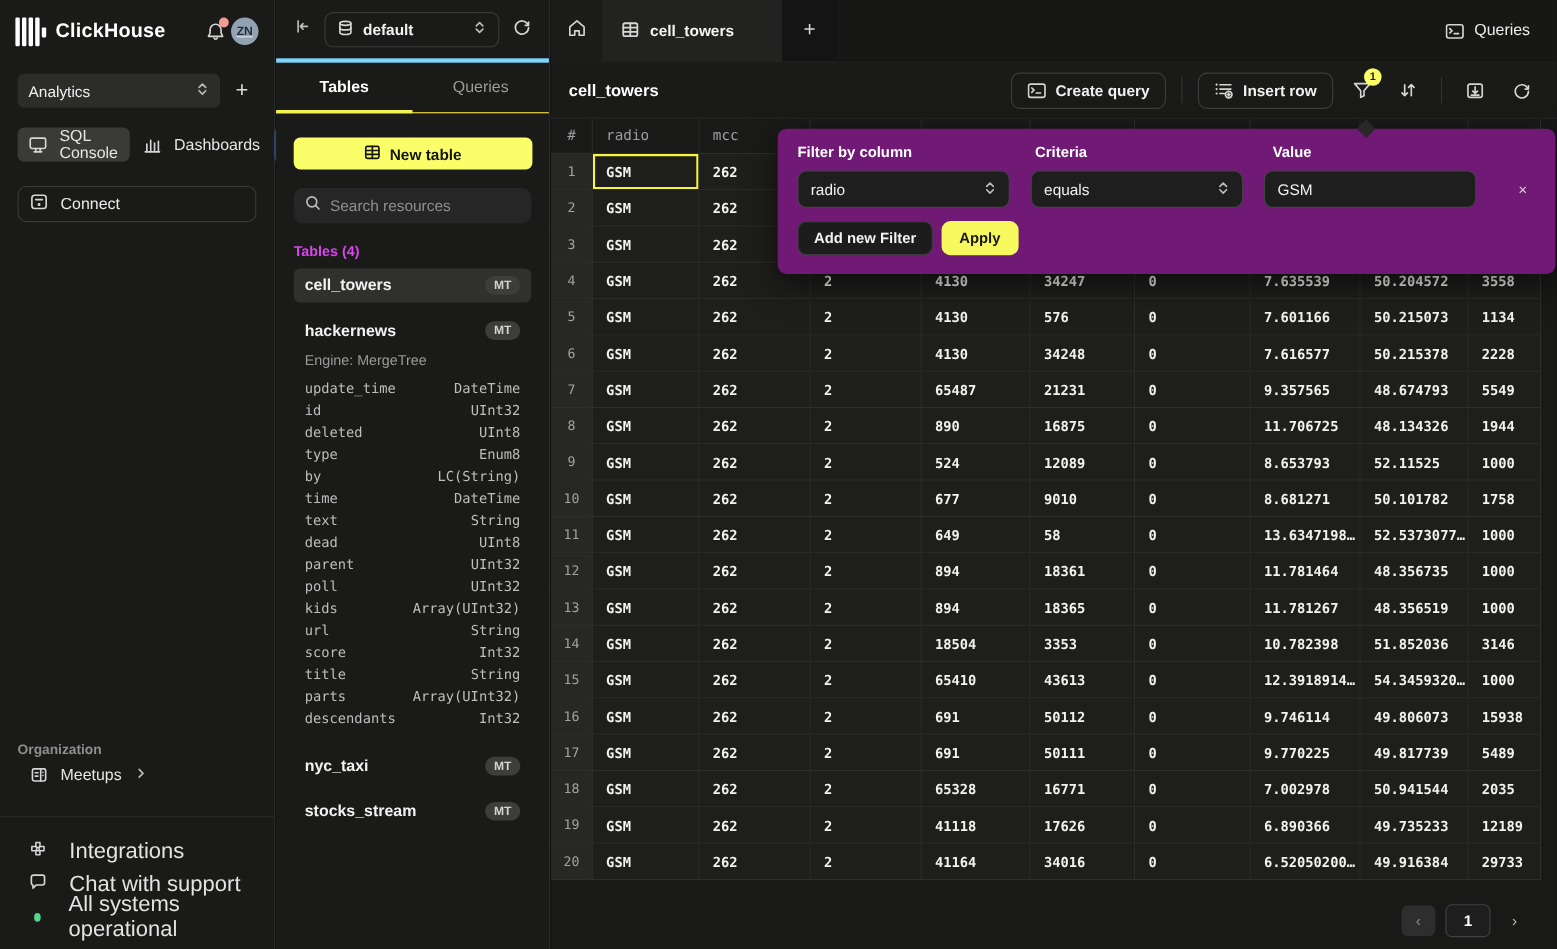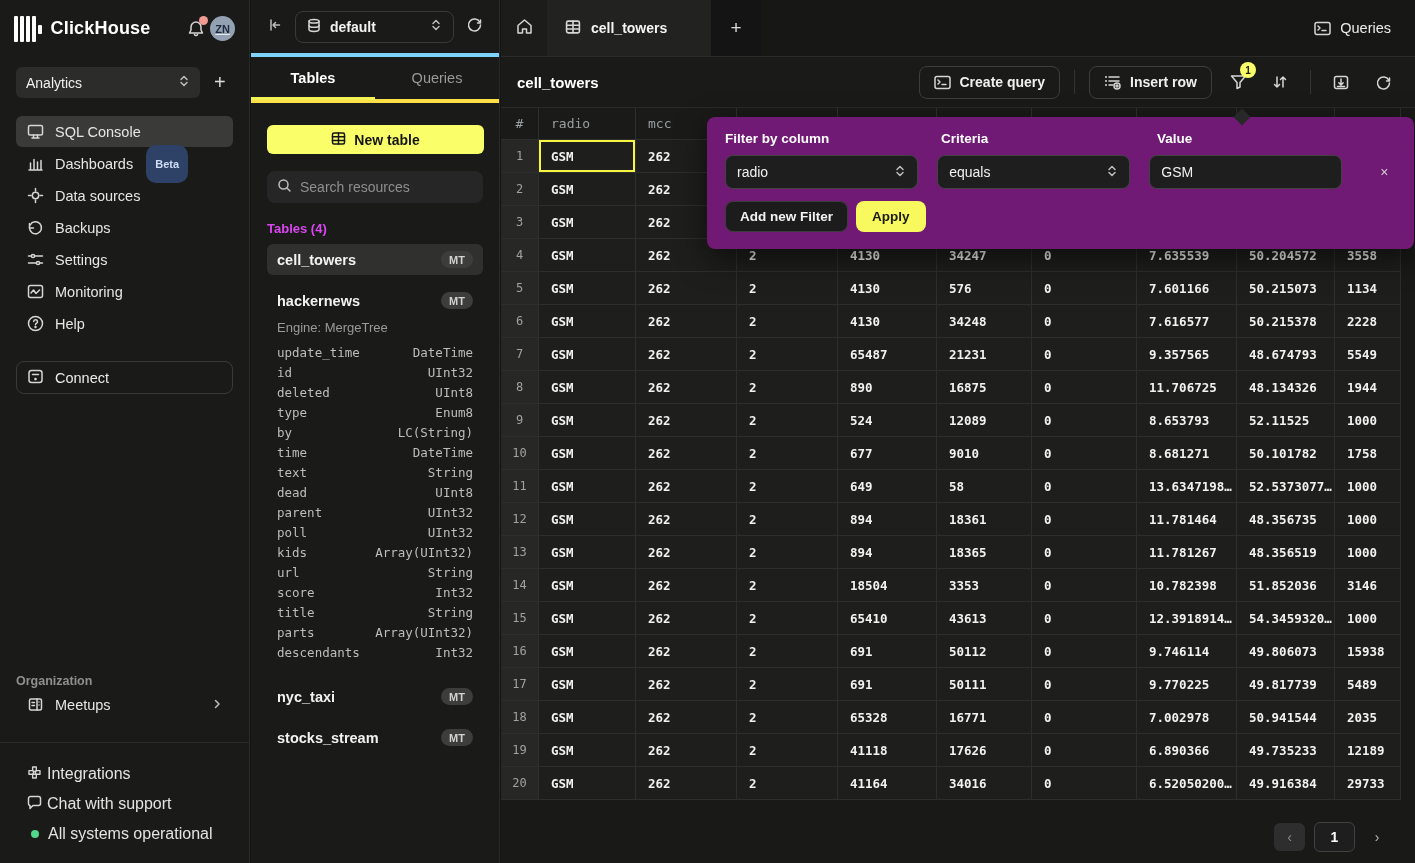--- a/index.html
+++ b/index.html
@@ -20,50 +20,50 @@
   .bell-dot { position:absolute; top:-3px; right:-2px; width:9px; height:9px;
     border-radius:50%; background:#f39a93; }
   .avatar { width:25px; height:25px; border-radius:50%; background:#93a2b3;
     color:#1d2b3d; font-size:11px; font-weight:700; display:flex; align-items:center;
     justify-content:center; }
   .ws-row { display:flex; align-items:center; gap:14px; padding:10px 16px 14px; }
   .ws-select { flex:0 0 184px; height:31px; background:#2c2c2b; border-radius:6px;
     display:flex; align-items:center; padding:0 10px; font-size:14px; color:#f0f0f0; }
   .ws-select .chev { margin-left:auto; }
   .plus-btn { font-size:20px; color:#dcdcdc; font-weight:400; cursor:default; }
-  .side-nav { padding:4px 16px; display:flex; flex-direction:column; gap:1px; }
+  .side-nav { padding:4px 16px; display:flex; flex-direction:row; gap:1px; }
   .nav-item { display:flex; align-items:center; gap:11px; height:31px; padding:0 10px;
     border-radius:6px; font-size:14.5px; color:#e6e6e6; }
   .nav-item.active { background:#3a3a39; }
   .nav-item .ic { width:18px; display:flex; justify-content:center; }
   .badge-beta { margin-left:2px; background:#2d4266; color:#cfdcf6; font-size:11px;
     padding:13px 9px; border-radius:10px; font-weight:600; }
   .connect-btn { margin:18px 16px 0; height:33px; border:1px solid #3a3a3a;
     border-radius:8px; display:flex; align-items:center; gap:11px; padding:0 10px;
     font-size:14.5px; color:#ececec; background:transparent; }
   .side-bottom { position:absolute; left:0; bottom:0; width:100%; }
   .org-label { padding:0 16px; font-size:12.5px; color:#8f8f8f; font-weight:600;
     margin-bottom:1px; }
   .side-divider { border-top:1px solid #2a2a2a; margin:18px 0 16px; }
-  .footer-item { display:flex; align-items:center; gap:4px; height:30px;
-    padding:0 26px; font-size:16px; color:#e3e3e3; }
+  .footer-item { display:flex; align-items:center; gap:20px; height:30px;
+    padding:0 26px; font-size:20px; color:#e3e3e3; }
   .status-dot { width:8px; height:8px; border-radius:50%; background:#51d88b;
     margin:0 5px; }
   .nav-item .trail { margin-left:auto; color:#bdbdbd; }
 
   
   .db-panel { position:absolute; left:251px; top:0; width:249px; height:863px;
     background:#1a1a19; border-right:1px solid #2a2a2a; }
   .db-top { height:57px; border-bottom:4px solid #7dd3fc; display:flex;
     align-items:center; padding:0 16px; gap:12px; }
   .db-select { height:32px; flex:1; border:1px solid #3a3a3a; border-radius:8px;
     display:flex; align-items:center; gap:9px; padding:0 11px; font-size:14px;
     font-weight:600; color:#f2f2f2; }
   .db-select .chev { margin-left:auto; }
-  .db-tabs { height:46px; display:flex; border-bottom:4px solid #fde047; position:relative; }
+  .db-tabs { height:46px; display:flex; border-bottom:1px solid #fde047; position:relative; }
   .db-tab { flex:1; display:flex; align-items:center; justify-content:center;
     font-size:14.5px; color:#9a9a9a; }
   .db-tab.active { color:#fff; font-weight:600; }
   .db-tab-underline { position:absolute; left:0; bottom:-1px; width:50%; height:3px;
     background:#f2f255; }
   .new-table-btn { margin:22px 16px 0; height:29px; background:#faff69; color:#15150f;
     border-radius:6px; display:flex; align-items:center; justify-content:center;
     gap:8px; font-size:14px; font-weight:600; }
   .search-box { margin:17px 16px 0; height:32px; background:#262626; border-radius:8px;
     display:flex; align-items:center; gap:8px; padding:0 10px; }

